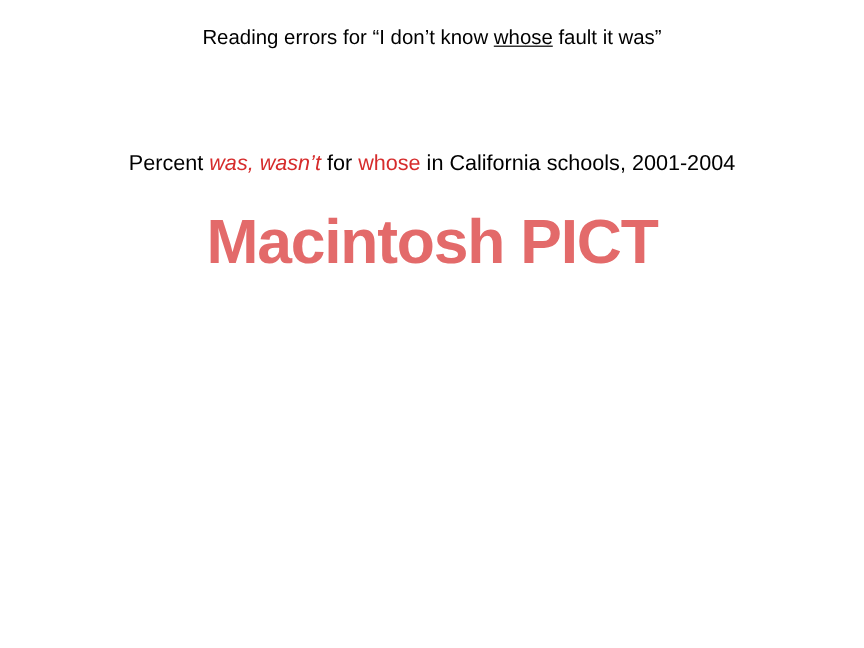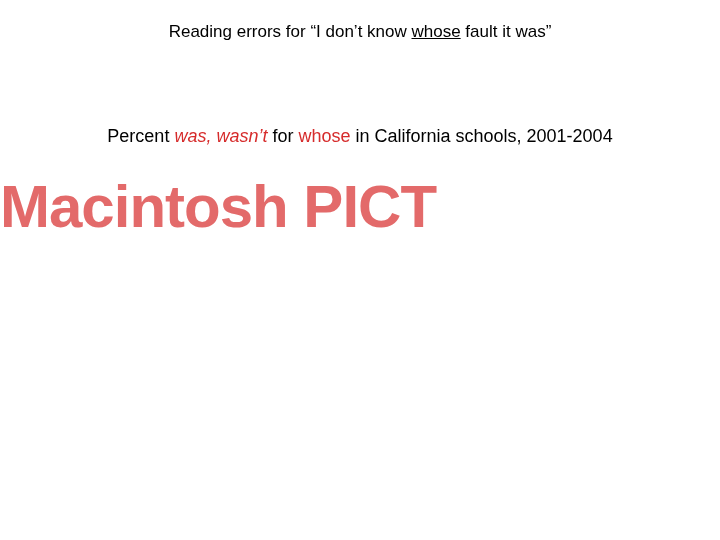--- a/index.html
+++ b/index.html
@@ -41,25 +41,25 @@
       font-style: italic;
     }
     .red-normal {
       color: #d62c2c;
     }
     .error-block {
       position: absolute;
       top: 175px;
       left: 0;
       width: 100%;
-      text-align: left;
+      text-align: center;
       font-weight: bold;
       color: #e36a6a;
       line-height: 1.05;
-      font-size: 60px;
+      font-size: 52px;
       letter-spacing: -1px;
     }
     .error-line {
       display: block;
     }
   </style>
 </head>
 <body>
 
 <div class="title-line">

